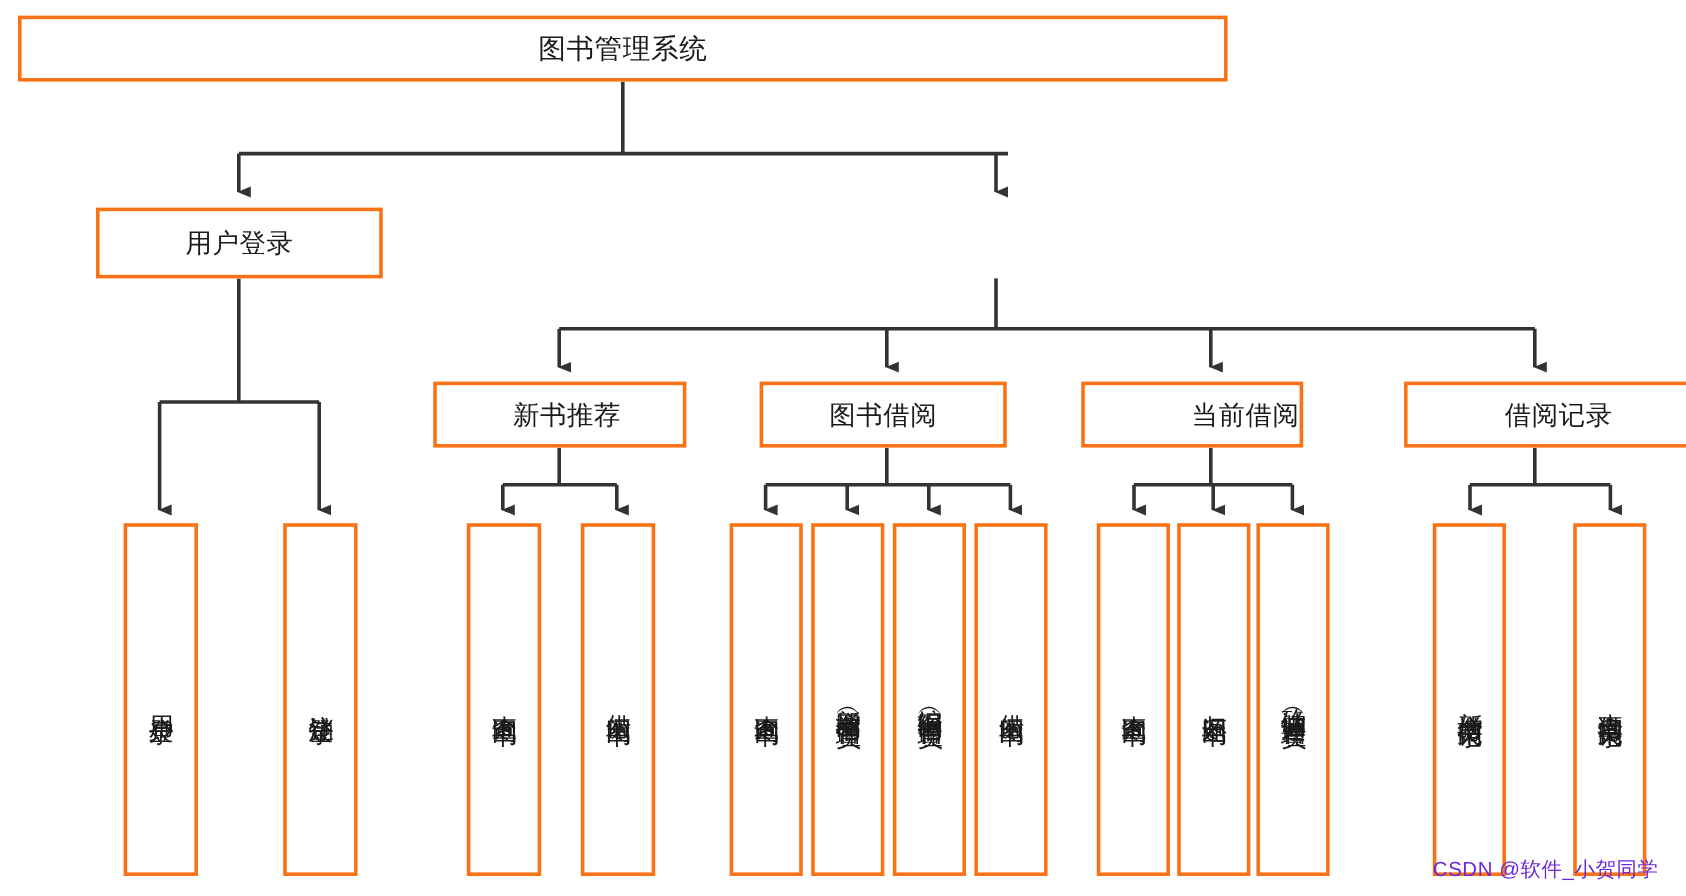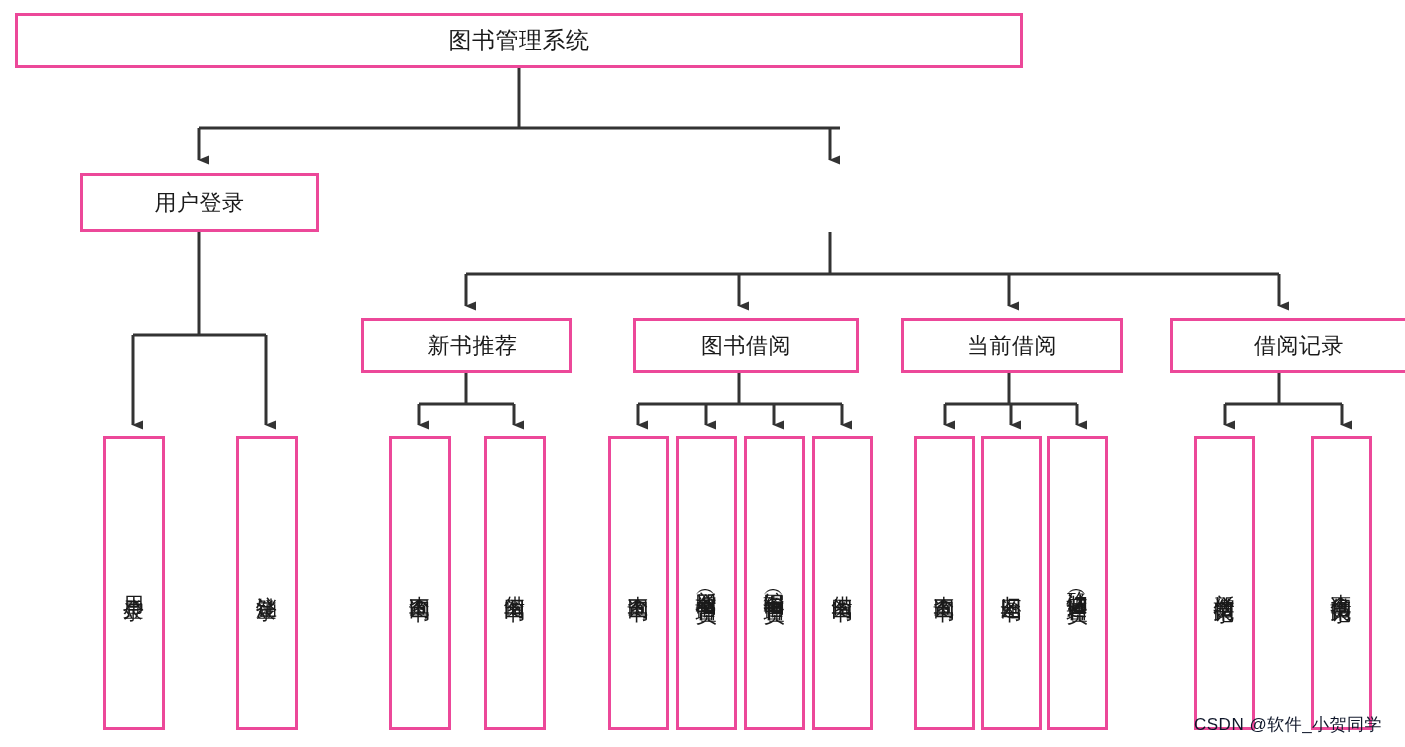--- a/index.html
+++ b/index.html
@@ -22,21 +22,21 @@
     left: 0;
     top: 0;
     width: 1405px;
     height: 747px;
     pointer-events: none;
   }
   .node {
     position: absolute;
     box-sizing: border-box;
     background: #ffffff;
-    border: 3px solid #ec4899;
+    border: 3px solid #f97316;
     display: flex;
     align-items: center;
     justify-content: center;
     text-align: center;
   }
   .node .lbl {
     color: #1a1a1a;
     line-height: 1.18;
     letter-spacing: 0.5px;
   }
@@ -54,21 +54,21 @@
   .node.leaf .lbl {
     font-size: 21px;
     writing-mode: vertical-rl;
     text-orientation: upright;
     letter-spacing: 2px;
     line-height: 1;
     max-height: 285px;
   }
   .watermark {
     position: absolute;
-    color: #0f172a;
+    color: #6d28d9;
     font-size: 17px;
     white-space: nowrap;
     letter-spacing: 0.5px;
   }
 </style>
 </head>
 <body>
 
 <div id="canvas">
 
@@ -129,25 +129,25 @@
 
   <div class="node horiz" style="left:80px; top:173px; width:239px; height:59px;">
     <span class="lbl">用户登录</span>
   </div>
 
 
   <div class="node horiz" style="left:361px; top:318px; width:211px; height:55px;padding-left:12px;">
     <span class="lbl">新书推荐</span>
   </div>
 
-  <div class="node horiz" style="left:633px; top:318px; width:226px; height:55px;">
+  <div class="node horiz" style="left:633px; top:318px; width:206px; height:55px;">
     <span class="lbl">图书借阅</span>
   </div>
 
-  <div class="node horiz" style="left:901px; top:318px; width:222px; height:55px;">
+  <div class="node horiz" style="left:901px; top:318px; width:185px; height:55px;justify-content:flex-end;">
     <span class="lbl">当前借阅</span>
   </div>
 
   <div class="node horiz" style="left:1170px; top:318px; width:258px; height:55px;">
     <span class="lbl">借阅记录</span>
   </div>
 
   <div class="node leaf" style="left:103px; top:436px; width:62px; height:294px;">
     <span class="lbl">用户登录</span>
   </div>

